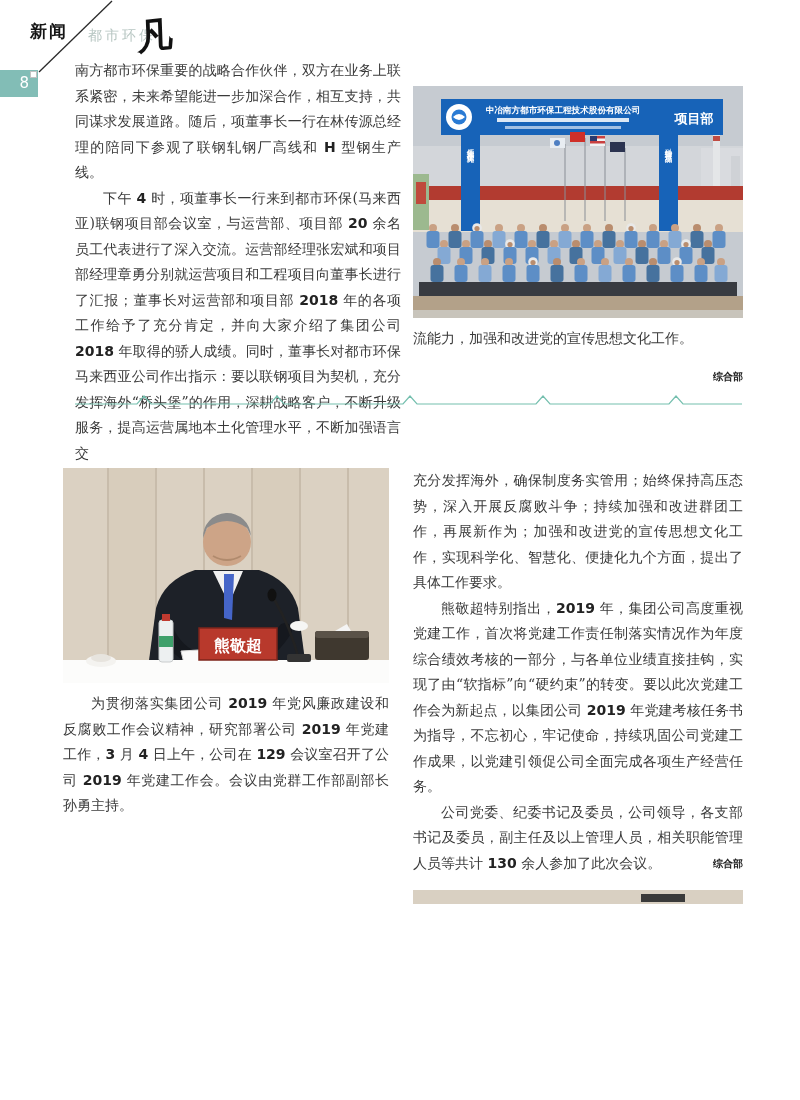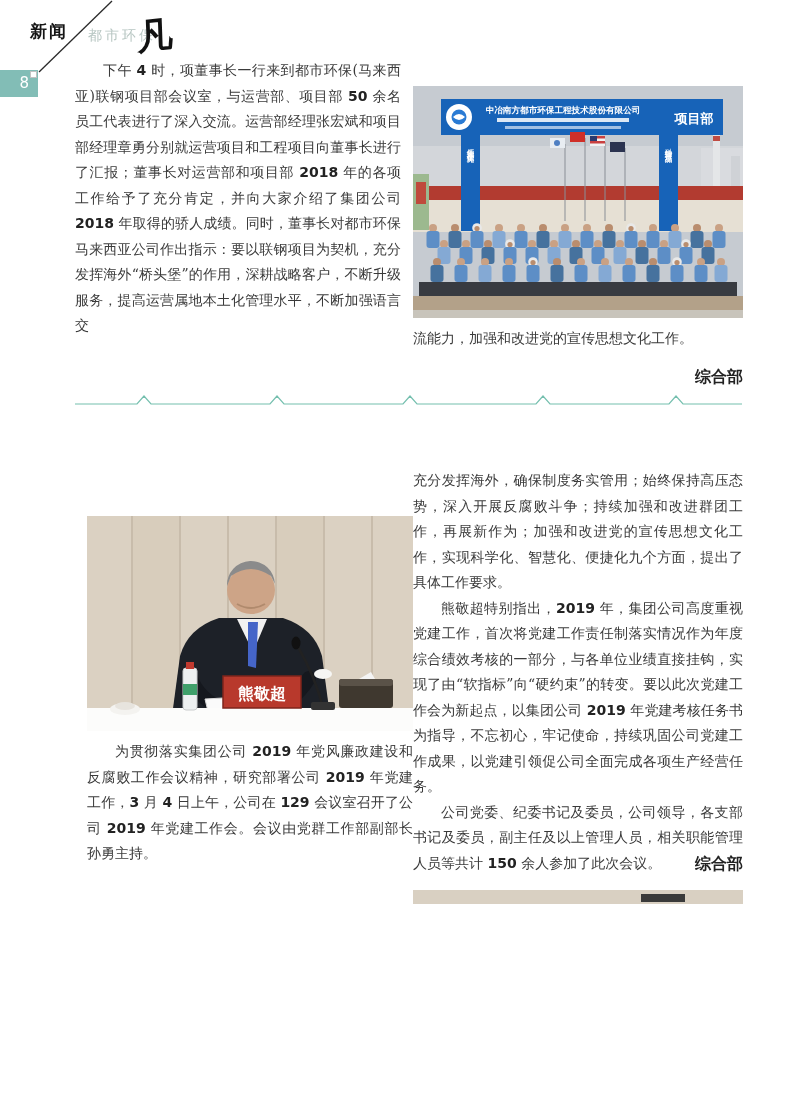--- a/index.html
+++ b/index.html
@@ -18,23 +18,23 @@
         font-family:"DejaVu Sans","Liberation Sans",sans-serif;}
   .pagenum-box .notch{position:absolute;top:1px;right:1px;width:7px;height:7px;background:#fff;
         border:1px solid #c2c2c2;box-sizing:border-box;}
   
   .col{position:absolute;}
   .col p{margin:0;text-align:justify;font-size:14px;line-height:25.5px;color:#3a3a3a;}
   .col p.ind{text-indent:2em;}
   .col p b{font-family:"DejaVu Sans","Liberation Sans",sans-serif;font-weight:700;color:#222;}
   .col1a{left:75px;top:58px;width:326px;}
   .col1b{left:413px;top:58px;width:330px;margin-top:28px;}
-  .col2a{left:87px;top:468px;width:326px;margin-top:48px;}
+  .col2a{left:63px;top:468px;width:326px;}
   .col2b{left:413px;top:468px;width:330px;}
-  .byline{font-family:"DejaVu Sans","Liberation Sans",sans-serif;font-weight:700;font-size:16px;
+  .byline{font-family:"DejaVu Sans","Liberation Sans",sans-serif;font-weight:700;font-size:10px;
         color:#222;text-align:right;line-height:25.5px;margin-top:12px;}
   .byline.inline{margin-top:-25.5px;}
   figure{margin:0 0 8px 0;}
   figure svg{display:block;}
   
   .divider{position:absolute;left:75px;top:393px;}
   
   .headline{position:absolute;left:75px;top:418px;width:667px;text-align:center;margin:0;
         font-family:"DejaVu Sans","Liberation Sans",sans-serif;font-weight:700;font-size:27px;
         color:#1c1c1c;letter-spacing:1px;}
@@ -49,21 +49,22 @@
   </svg>
   <div class="section-label">新闻</div>
   <div class="brand">都市环保</div>
   <div class="brand-glyph">凡</div>
   <div class="pagenum-box">
     <span class="num">8</span>
     <span class="notch"></span>
   </div>
 
   <div class="col col1a">
-    <p class="ind">下午 <b>4</b> 时，项董事长一行来到都市环保(马来西亚)联钢项目部会议室，与运营部、项目部 <b>50</b> 余名员工代表进行了深入交流。运营部经理张宏斌和项目部经理章勇分别就运营项目和工程项目向董事长进行了汇报；董事长对运营部和项目部 <b>2018</b> 年的各项工作给予了充分肯定，并向大家介绍了集团公司 <b>2018</b> 年取得的骄人成绩。同时，董事长对都市环保马来西亚公司作出指示：要以联钢项目为契机，充分发挥海外“桥头堡”的作用，深耕战略客户，不断升级服务，提高运营属地本土化管理水平，不断加强语言交</p>
+    <p>南方都市环保重要的战略合作伙伴，双方在业务上联系紧密，未来希望能进一步加深合作，相互支持，共同谋求发展道路。随后，项董事长一行在林传源总经理的陪同下参观了联钢轧钢厂高线和 <b>H</b> 型钢生产线。</p>
+    <p class="ind">下午 <b>4</b> 时，项董事长一行来到都市环保(马来西亚)联钢项目部会议室，与运营部、项目部 <b>20</b> 余名员工代表进行了深入交流。运营部经理张宏斌和项目部经理章勇分别就运营项目和工程项目向董事长进行了汇报；董事长对运营部和项目部 <b>2018</b> 年的各项工作给予了充分肯定，并向大家介绍了集团公司 <b>2018</b> 年取得的骄人成绩。同时，董事长对都市环保马来西亚公司作出指示：要以联钢项目为契机，充分发挥海外“桥头堡”的作用，深耕战略客户，不断升级服务，提高运营属地本土化管理水平，不断加强语言交</p>
   </div>
 
   <div class="col col1b">
     <figure>
       <svg width="330" height="232" viewBox="0 0 330 232">
         <defs>
           <g id="pA">
               <circle r="4" fill="#c9a184"></circle>
               <rect x="-6.5" y="3" width="13" height="17" rx="3" fill="#5d8ec6"></rect>
             </g>
@@ -241,21 +242,21 @@
         </g>
         <ellipse cx="236" cy="158" rx="9" ry="5" fill="#f6f6f4"></ellipse>
       </svg>
     </figure>
     <p class="ind">为贯彻落实集团公司 <b>2019</b> 年党风廉政建设和反腐败工作会议精神，研究部署公司 <b>2019</b> 年党建工作，<b>3</b> 月 <b>4</b> 日上午，公司在 <b>129</b> 会议室召开了公司 <b>2019</b> 年党建工作会。会议由党群工作部副部长孙勇主持。</p>
   </div>
 
   <div class="col col2b">
     <p>充分发挥海外，确保制度务实管用；始终保持高压态势，深入开展反腐败斗争；持续加强和改进群团工作，再展新作为；加强和改进党的宣传思想文化工作，实现科学化、智慧化、便捷化九个方面，提出了具体工作要求。</p>
     <p class="ind">熊敬超特别指出，<b>2019</b> 年，集团公司高度重视党建工作，首次将党建工作责任制落实情况作为年度综合绩效考核的一部分，与各单位业绩直接挂钩，实现了由“软指标”向“硬约束”的转变。要以此次党建工作会为新起点，以集团公司 <b>2019</b> 年党建考核任务书为指导，不忘初心，牢记使命，持续巩固公司党建工作成果，以党建引领促公司全面完成各项生产经营任务。</p>
-    <p class="ind">公司党委、纪委书记及委员，公司领导，各支部书记及委员，副主任及以上管理人员，相关职能管理人员等共计 <b>150</b> 余人参加了此次会议。</p>
+    <p class="ind">公司党委、纪委书记及委员，公司领导，各支部书记及委员，副主任及以上管理人员，相关职能管理人员等共计 <b>130</b> 余人参加了此次会议。</p>
     <div class="byline inline">综合部</div>
     <figure style="margin-top:14px;">
       <svg width="330" height="216" viewBox="0 0 330 216">
         <defs>
           <g id="m1">
               <circle r="3.2" fill="#c9a184"></circle>
               <rect x="-5" y="2.5" width="10" height="11" rx="2" fill="#23262c"></rect>
             </g>
           <g id="m2">
               <circle r="3.2" fill="#b98d6e"></circle>

